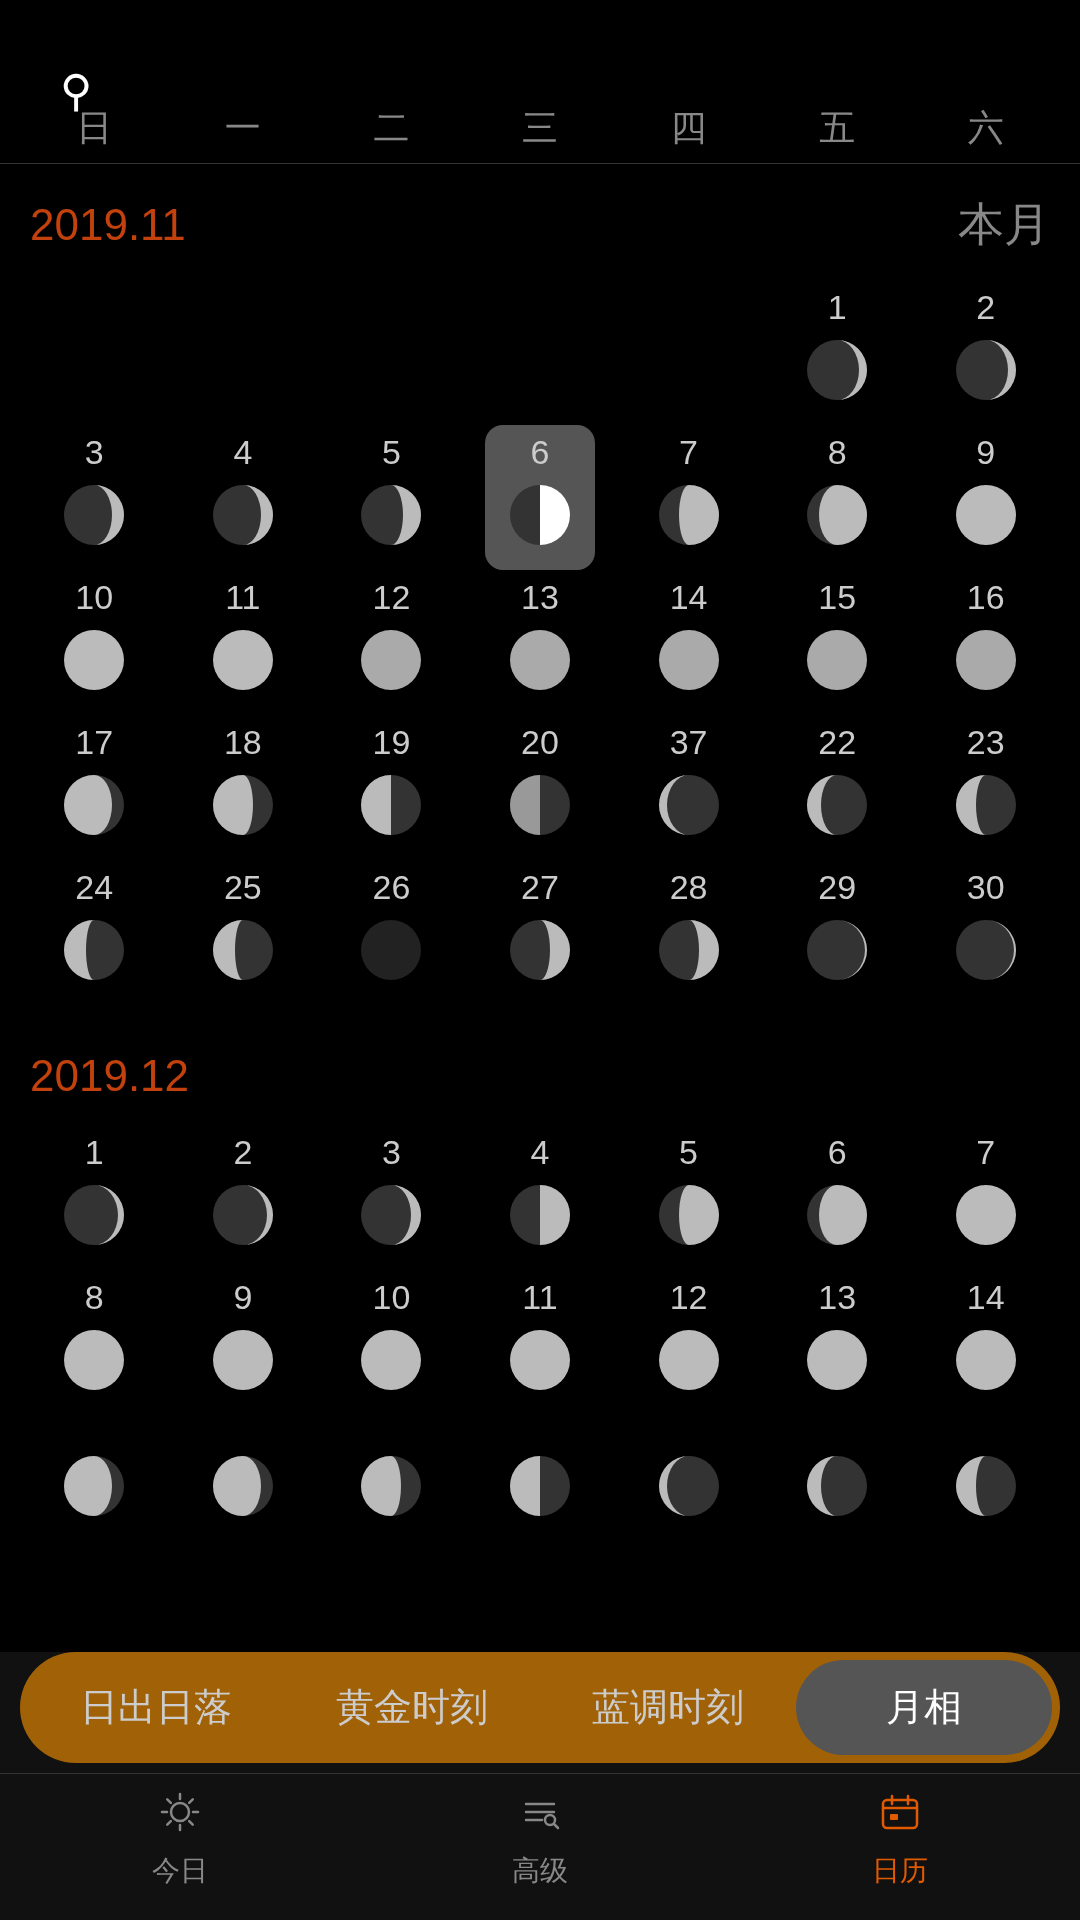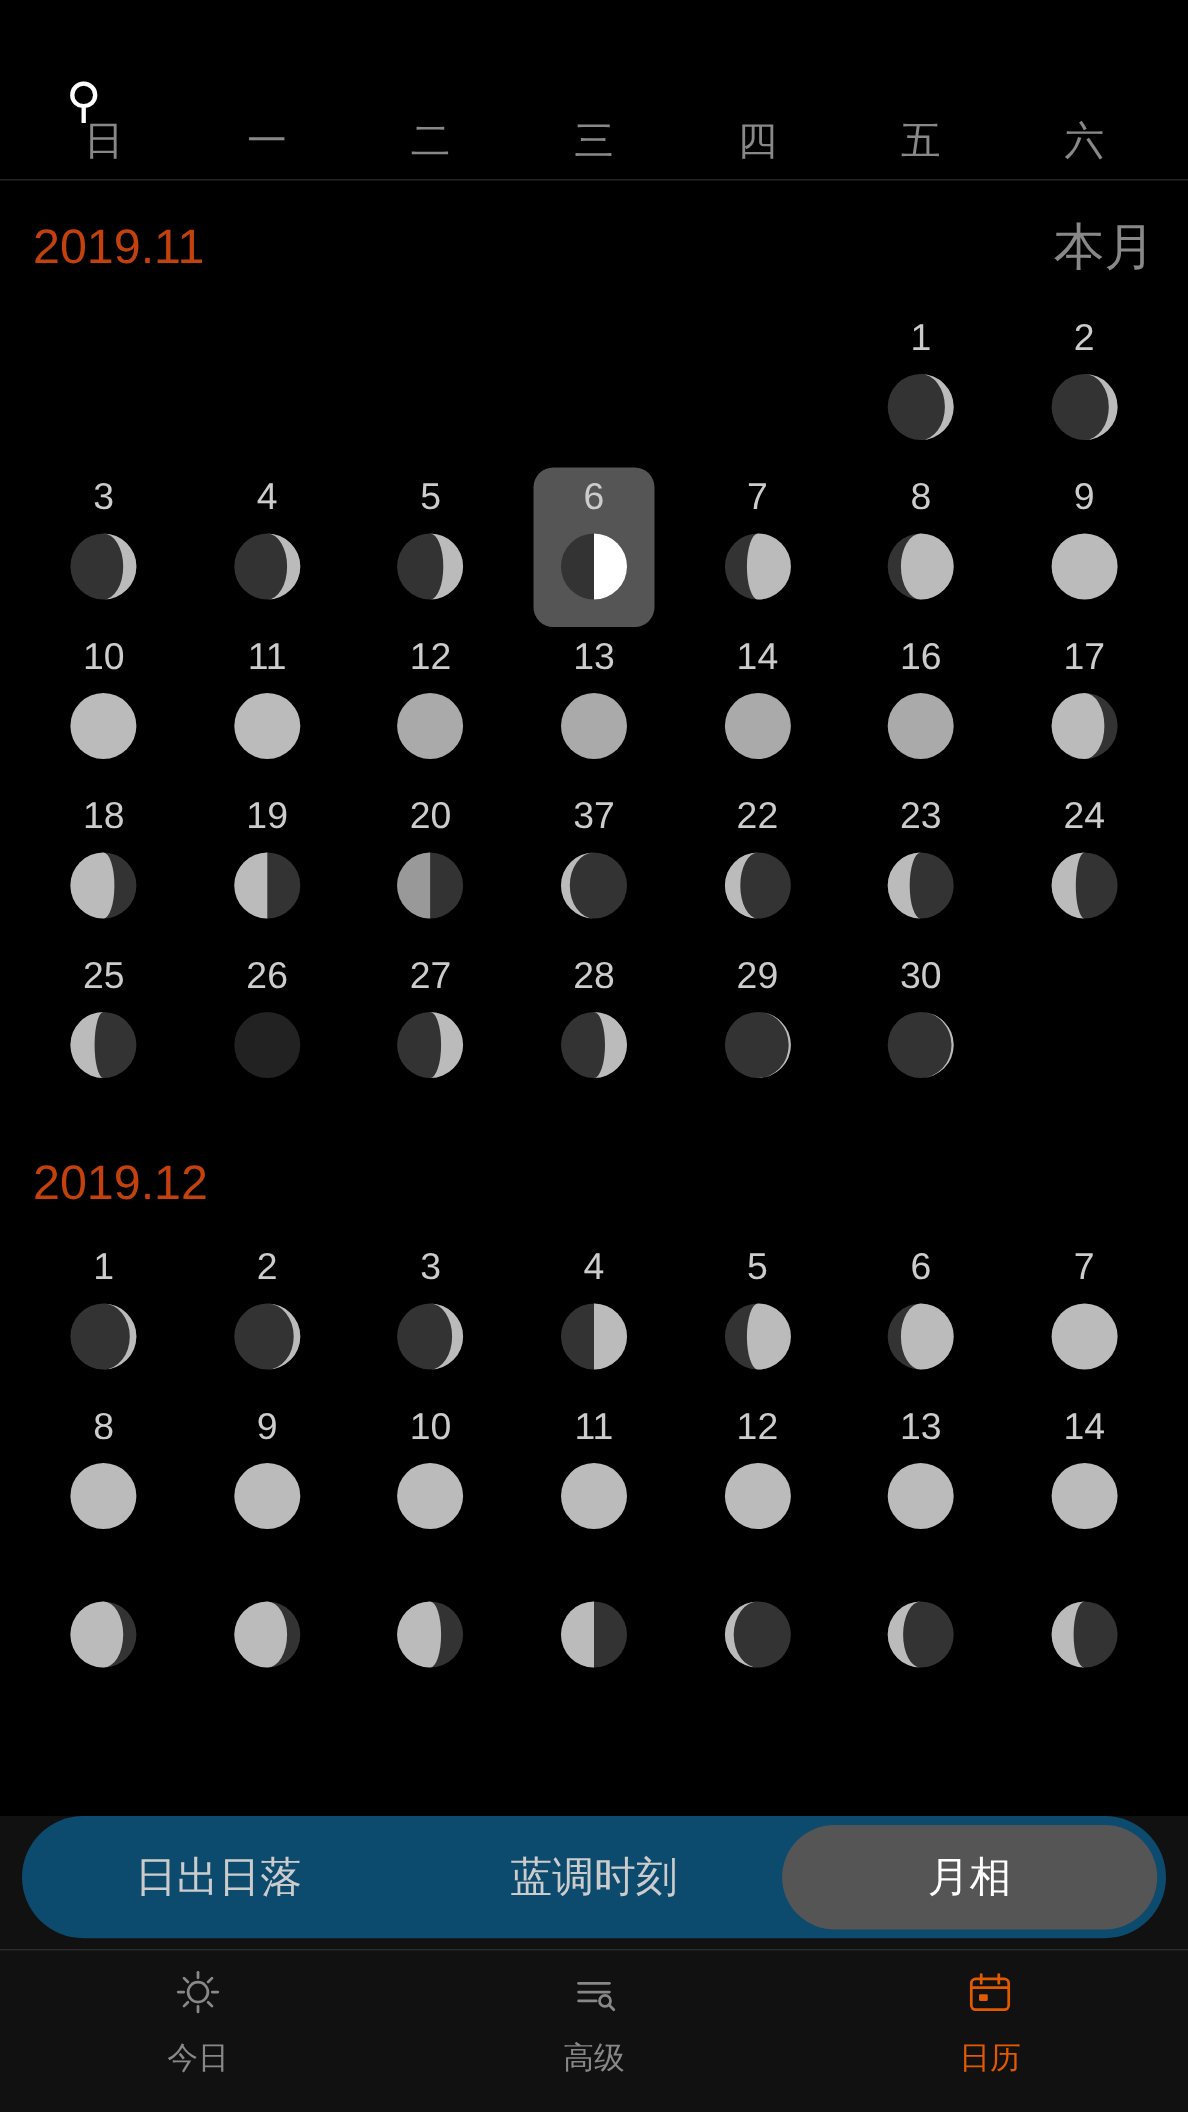--- a/index.html
+++ b/index.html
@@ -108,21 +108,21 @@
     
     .tab-bar-container {
       position: fixed;
       bottom: 0;
       left: 0;
       width: 1080px;
       background: #111;
     }
     .mode-bar {
       display: flex;
-      background: #0c4a6e;
+      background: #a16207;
       margin: 0 20px 10px;
       border-radius: 60px;
       padding: 8px;
     }
     .mode-btn {
       flex: 1;
       text-align: center;
       padding: 22px 0;
       font-size: 38px;
       color: #ccc;
@@ -330,20 +330,29 @@
         <div class="cal-cell">
           <div class="day-num">14</div>
           <div class="moon-icon">
             <svg width="70" height="70" viewBox="0 0 70 70" class="moon-svg">
       <circle cx="35" cy="35" r="30" fill="#aaa"></circle>
 
     </svg>
           </div>
         </div>
         <div class="cal-cell">
+          <div class="day-num">15</div>
+          <div class="moon-icon">
+            <svg width="70" height="70" viewBox="0 0 70 70" class="moon-svg">
+      <circle cx="35" cy="35" r="30" fill="#aaa"></circle>
+
+    </svg>
+          </div>
+        </div>
+        <div class="cal-cell">
           <div class="day-num">16</div>
           <div class="moon-icon">
             <svg width="70" height="70" viewBox="0 0 70 70" class="moon-svg">
       <circle cx="35" cy="35" r="30" fill="#aaa"></circle>
 
     </svg>
           </div>
         </div>
         <div class="cal-cell">
           <div class="day-num">17</div>
@@ -651,20 +660,21 @@
       <circle cx="35" cy="35" r="30" fill="#333"></circle>
       <path d="M35,5 A30,30 0 0,0 35,65 A10,30 0 0,1 35,5" fill="#bbb"></path>
     </svg>
       </div>
     </div>
   </div>
 
 <div class="tab-bar-container">
   <div class="mode-bar" id="mode-bar">
       <div class="mode-btn">日出日落</div>
+      <div class="mode-btn">黄金时刻</div>
       <div class="mode-btn">蓝调时刻</div>
       <div class="mode-btn active">月相</div>
     </div>
   <div class="tab-bar" id="tab-bar">
       <div class="tab-item">
         <div class="tab-icon sun"><svg width="44" height="44" viewBox="0 0 44 44">
             <circle cx="22" cy="22" r="9" fill="none" stroke="#888" stroke-width="2.5"></circle>
             <line x1="35" y1="22" x2="40" y2="22" stroke="#888" stroke-width="2.5" stroke-linecap="round"></line>
             <line x1="31.19238815542512" y1="31.192388155425117" x2="34.72792206135786" y2="34.72792206135786" stroke="#888" stroke-width="2.5" stroke-linecap="round"></line>
             <line x1="22" y1="35" x2="22" y2="40" stroke="#888" stroke-width="2.5" stroke-linecap="round"></line>

